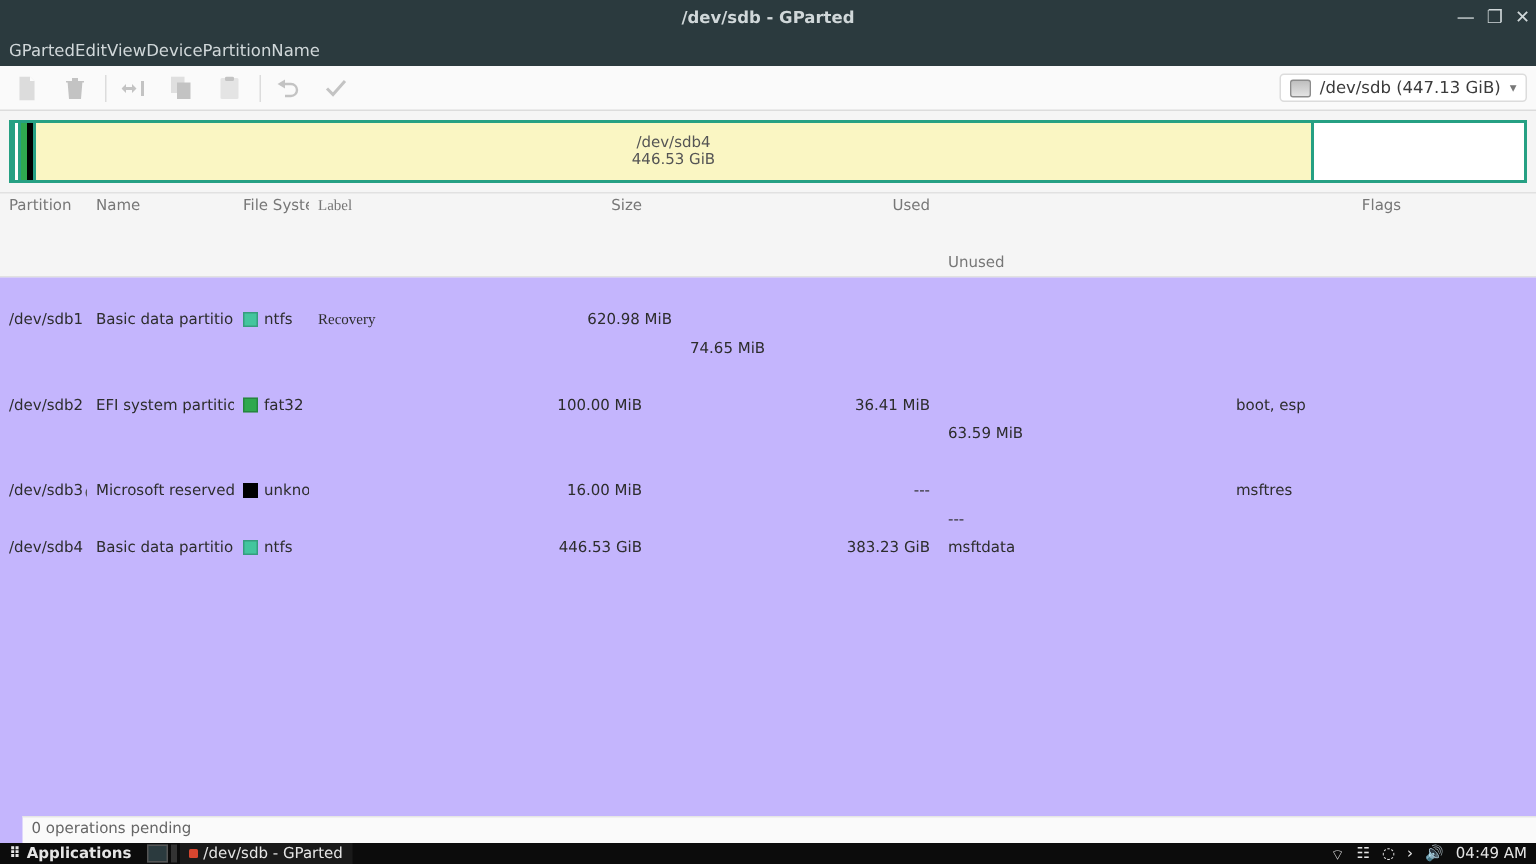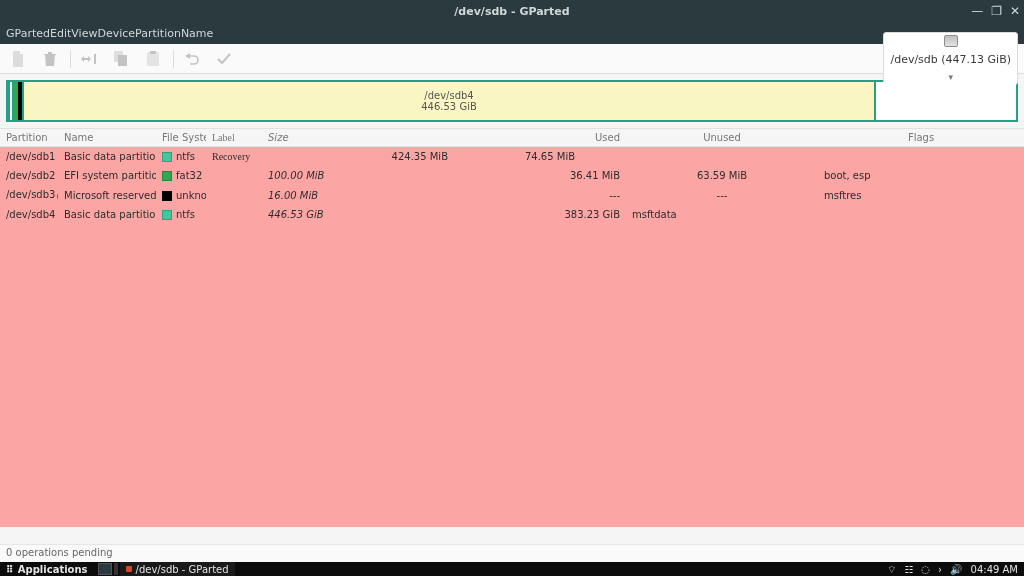--- a/index.html
+++ b/index.html
@@ -8,45 +8,45 @@
   .titlebar .title { font-weight: bold; font-size: 11px; }
   .titlebar .winbtns { position: absolute; right: 4px; top: 0; height: 22px; display: flex; align-items: center; gap: 8px; color: #d0d7d9; }
   .titlebar .winbtns span { cursor: pointer; font-size: 12px; }
   .menubar { height: 22px; background: #2b3a3e; color: #d0d7d9; display: flex; align-items: center; padding: 0 6px; font-size: 11px; }
   .menubar span { cursor: pointer; }
   .toolbar { height: 30px; background: #fafafa; border-bottom: 1px solid #dcdcdc; display: flex; align-items: center; padding: 0 6px; }
   .toolbar .tbtn { width: 24px; height: 24px; margin-right: 8px; display: flex; align-items: center; justify-content: center; color: #8a8a8a; cursor: pointer; }
   .toolbar .tbtn.disabled { color: #c3c3c3; cursor: default; }
   .toolbar .sep { width: 1px; height: 18px; background: #dcdcdc; margin: 0 6px 0 0; }
   .toolbar .spacer { flex: 1; }
-  .devsel { display: flex; align-items: center; gap: 6px; border: 1px solid #dcdcdc; padding: 2px 6px; border-radius: 3px; background: #fff; cursor: pointer; flex-direction: column; }
+  .devsel { display: flex; align-items: center; gap: 6px; border: 1px solid #dcdcdc; padding: 2px 6px; border-radius: 3px; background: #fff; cursor: pointer; }
   .devsel .hdicon { width: 14px; height: 12px; background: linear-gradient(#bfbfbf, #e3e3e3); border: 1px solid #8c8c8c; border-radius: 2px; }
   .devsel .chev { font-size: 9px; color: #777; }
   .graph-wrap { padding: 6px; }
   .graph { border: 2px solid #26a083; height: 42px; display: flex; background: #fff; }
   .seg { height: 100%; }
   .seg.stripe { background: repeating-linear-gradient(90deg, #26a083 0 2px, #fff 2px 4px); }
   .seg.thin { min-width: 4px; }
   .seg.main { flex: 1; display: flex; flex-direction: column; align-items: center; justify-content: center; background: #faf6c3; border-left: 2px solid #26a083; border-right: 2px solid #26a083; font-size: 10px; color: #555; }
   .seg.white { background: #fff; width: 140px; }
   .headers { display: flex; background: #f5f5f5; border-top: 1px solid #e1e1e1; border-bottom: 1px solid #e1e1e1; font-size: 10px; color: #777; }
   .col { padding: 3px 6px; white-space: nowrap; overflow: hidden; }
   .c-part { width: 58px; }
   .c-name { width: 98px; }
   .c-fs { width: 50px; text-align: left; position: relative; }
   .c-label { width: 56px; font-family: Liberation Serif, serif; }
-  .c-size { width: 172px; text-align: left; font-style: italic; }
+  .c-size { width: 172px; text-align: right; }
   .c-used { width: 192px; text-align: right; }
-  .c-unused { width: 192px; text-align: center; }
+  .c-unused { width: 192px; text-align: left; margin-top: 38px; }
   .c-flags { flex: 1; padding-left: 6px; }
   .row { display: flex; font-size: 10px; color: #2d2d2d; align-items: center; padding: 1px 0; }
   .row .fs-sw { width: 10px; height: 10px; display: inline-block; border: 1px solid rgba(0,0,0,0.2); margin-right: 4px; vertical-align: middle; }
   .row .c-part { text-align: right; padding-right: 4px; }
-  .body { background: #fca5a5; height: 380px; }
-  .status { position: absolute; left: 0; right: 0; bottom: 14px; height: 18px; background: #fafafa; border-top: 1px solid #e6e6e6; font-size: 10px; color: #666; padding: 2px 6px; }
+  .body { background: #c4b5fd; height: 380px; }
+  .status { position: absolute; left: 15px; right: 0; bottom: 14px; height: 18px; background: #fafafa; border-top: 1px solid #e6e6e6; font-size: 10px; color: #666; padding: 2px 6px; }
   .taskbar { position: absolute; left: 0; right: 0; bottom: 0; height: 14px; background: #0c0c0c; color: #e5e5e5; display: flex; align-items: center; font-size: 10px; }
   .taskbar .appsbtn { display: flex; align-items: center; gap: 4px; padding: 0 6px; font-weight: bold; cursor: pointer; }
   .taskbar .tasks { display: flex; align-items: center; gap: 2px; margin-left: 4px; }
   .taskbar .task { display: flex; align-items: center; gap: 4px; background: #1a1a1a; padding: 0 6px; height: 14px; cursor: pointer; }
   .taskbar .task .dot { width: 6px; height: 6px; background: #d6462f; border-radius: 1px; }
   .taskbar .tray { margin-left: auto; display: flex; align-items: center; gap: 8px; padding: 0 6px; }
   .warn-icon { display:inline-block; width:9px; height:9px; border-radius:50%; background:#555; color:#fff; font-size:7px; line-height:9px; text-align:center; margin-left:2px; }
   svg { display:block; }
 </style>
 </head>
@@ -143,21 +143,21 @@
   <div class="col c-unused">Unused</div>
   <div class="col c-flags" style="text-align:center">Flags</div>
 </div>
 
 <div class="body" id="rows">
     <div class="row">
       <div class="col c-part">/dev/sdb1</div>
       <div class="col c-name">Basic data partition</div>
       <div class="col c-fs"><span class="fs-sw" style="background:#43c59e"></span>ntfs</div>
       <div class="col c-label">Recovery</div>
-      <div class="col c-used">424.35 MiB</div>
+      <div class="col c-used">620.98 MiB</div>
       <div class="col c-unused">74.65 MiB</div>
     </div>
     <div class="row">
       <div class="col c-part">/dev/sdb2</div>
       <div class="col c-name">EFI system partition</div>
       <div class="col c-fs"><span class="fs-sw" style="background:#2fa84f"></span>fat32</div>
       <div class="col c-label"></div>
       <div class="col c-size">100.00 MiB</div>
       <div class="col c-used">36.41 MiB</div>
       <div class="col c-unused">63.59 MiB</div>

